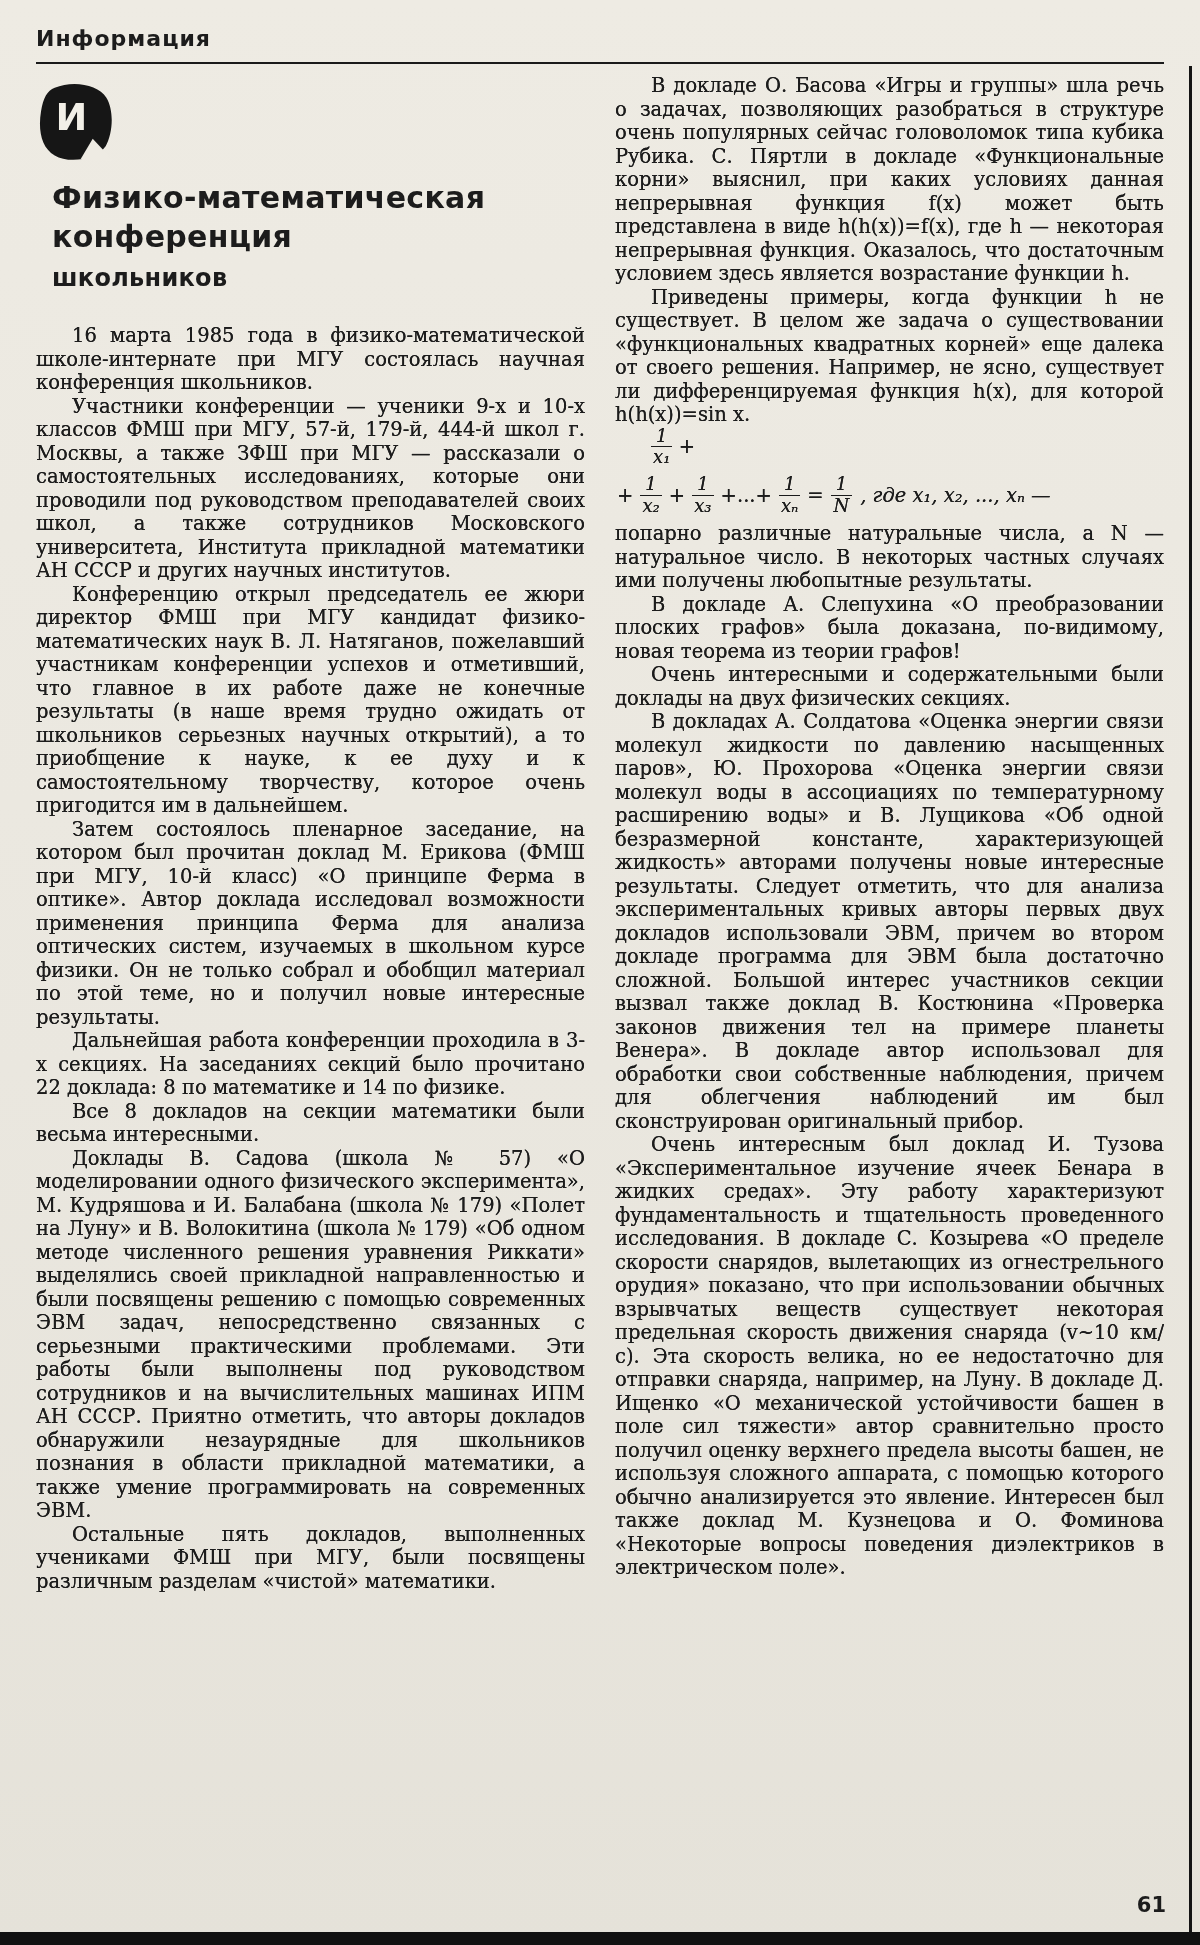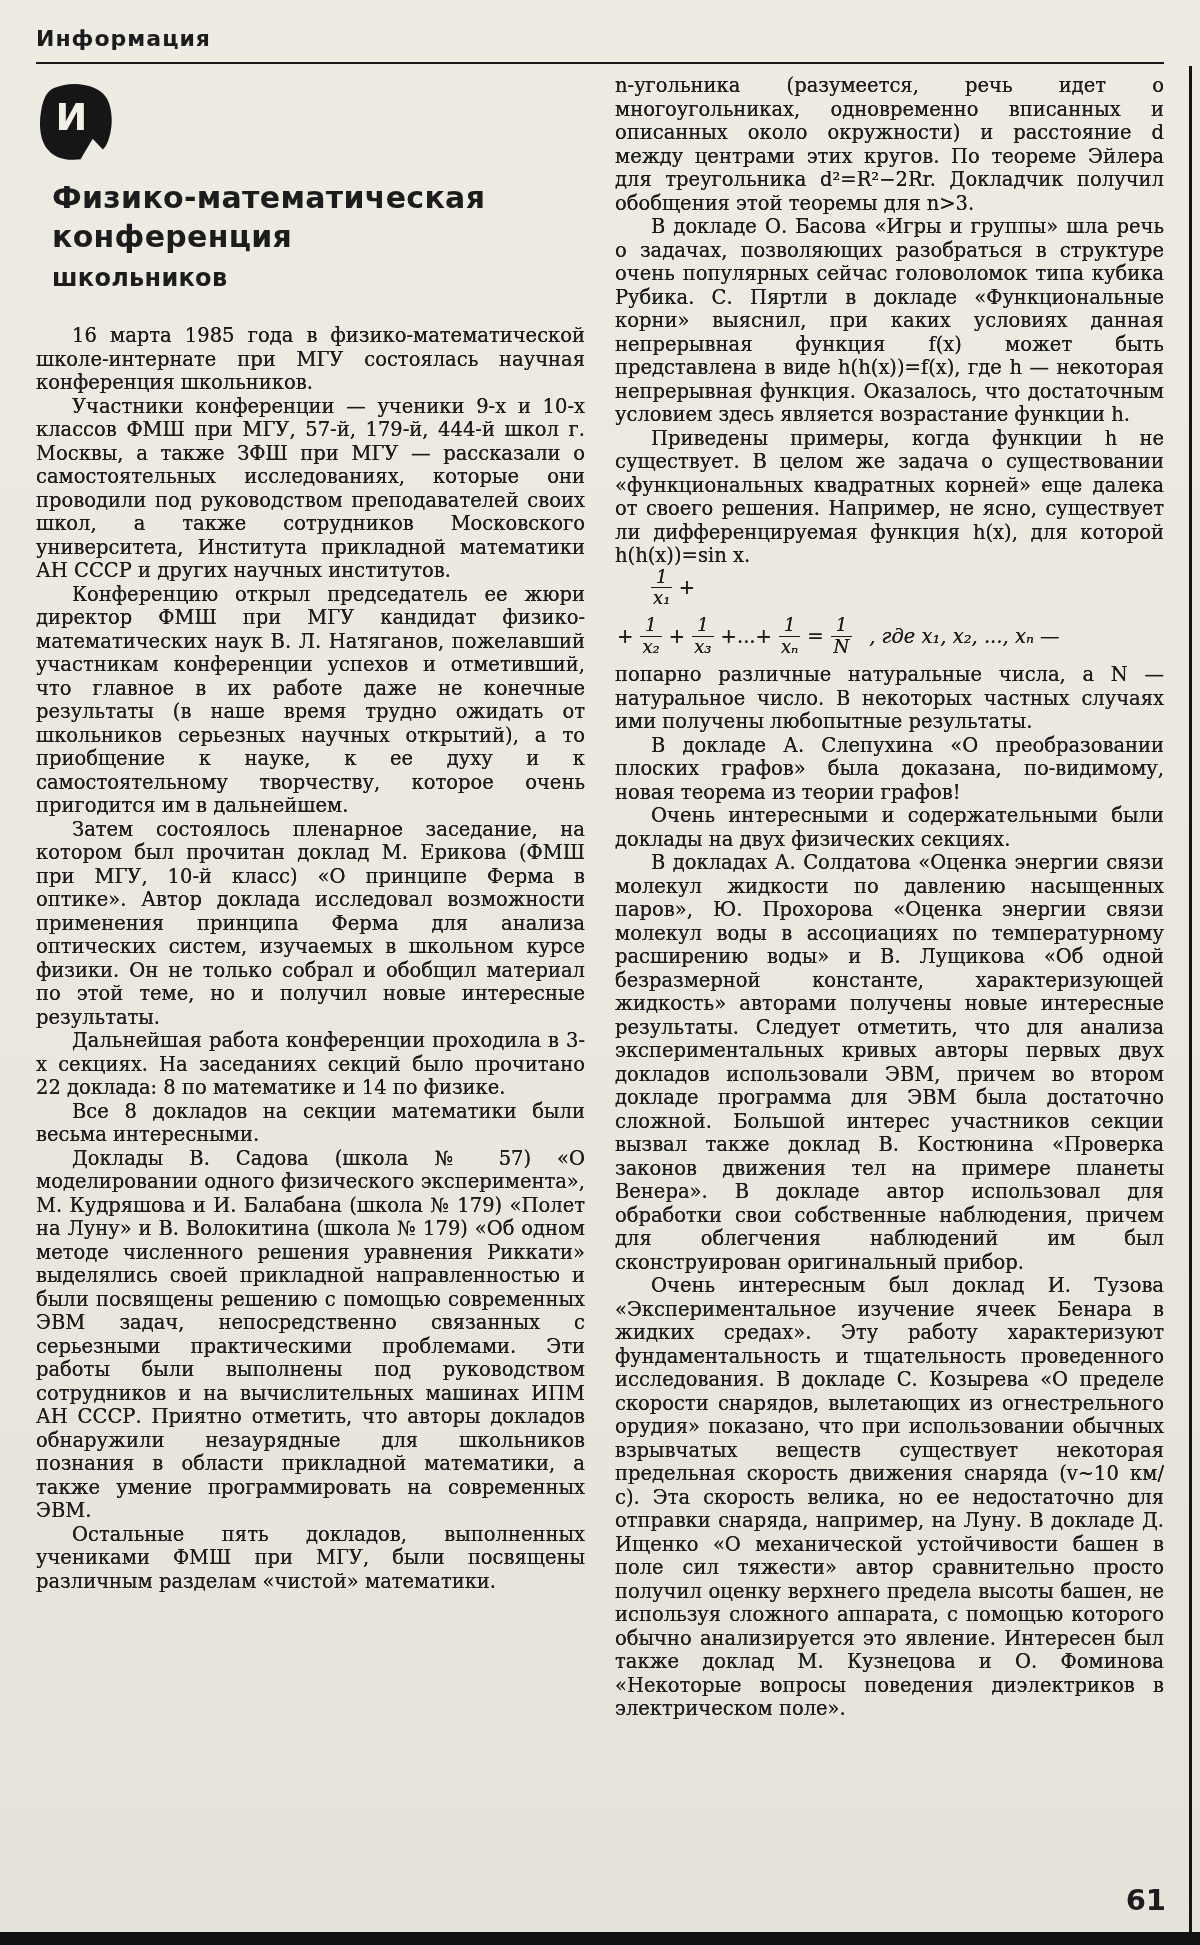--- a/index.html
+++ b/index.html
@@ -85,28 +85,28 @@
 
   .equation {
     display: flex;
     align-items: center;
     gap: 7px;
     margin: 8px 0 6px 2px;
     font-size: 19.5px;
     white-space: nowrap;
   }
   .equation .op { font-weight: 500; }
-  .equation .eqtail { margin-left: 10px; font-style: italic; }
+  .equation .eqtail { margin-left: 1px; font-style: italic; }
 
   .page-number {
     position: absolute;
     right: 34px; bottom: 28px;
     font-family: "DejaVu Sans", "Liberation Sans", sans-serif;
     font-weight: bold;
-    font-size: 29px;
+    font-size: 21px;
   }
 
   .edge-right {
     position: absolute;
     right: 8px; top: 66px; bottom: 13px;
     width: 3px;
     background: #141414;
   }
   .edge-bottom {
     position: absolute;
@@ -144,21 +144,20 @@
           <p class="para">Затем состоялось пленарное заседание, на котором был прочитан доклад М. Ерикова (ФМШ при МГУ, 10-й класс) «О принципе Ферма в оптике». Автор доклада исследовал возможности применения принципа Ферма для анализа оптических систем, изучаемых в школьном курсе физики. Он не только собрал и обобщил материал по этой теме, но и получил новые интересные результаты.</p>
           <p class="para">Дальнейшая работа конференции проходила в 3-х секциях. На заседаниях секций было прочитано 22 доклада: 8 по математике и 14 по физике.</p>
           <p class="para">Все 8 докладов на секции математики были весьма интересными.</p>
           <p class="para">Доклады В. Садова (школа № 57) «О моделировании одного физического эксперимента», М. Кудряшова и И. Балабана (школа № 179) «Полет на Луну» и В. Волокитина (школа № 179) «Об одном методе численного решения уравнения Риккати» выделялись своей прикладной направленностью и были посвящены решению с помощью современных ЭВМ задач, непосредственно связанных с серьезными практическими проблемами. Эти работы были выполнены под руководством сотрудников и на вычислительных машинах ИПМ АН СССР. Приятно отметить, что авторы докладов обнаружили незаурядные для школьников познания в области прикладной математики, а также умение программировать на современных ЭВМ.</p>
           <p class="para">Остальные пять докладов, выполненных учениками ФМШ при МГУ, были посвящены различным разделам «чистой» математики.</p>
         </div>
     </div>
 
     <div class="col">
       <div class="paras">
-          <p class="para noindent">n-угольника (разумеется, речь идет о многоугольниках, одновременно вписанных и описанных около окружности) и расстояние d между центрами этих кругов. По теореме Эйлера для треугольника d²=R²−2Rr. Докладчик получил обобщения этой теоремы для n&gt;3.</p>
           <p class="para">В докладе О. Басова «Игры и группы» шла речь о задачах, позволяющих разобраться в структуре очень популярных сейчас головоломок типа кубика Рубика. С. Пяртли в докладе «Функциональные корни» выяснил, при каких условиях данная непрерывная функция f(x) может быть представлена в виде h(h(x))=f(x), где h — некоторая непрерывная функция. Оказалось, что достаточным условием здесь является возрастание функции h.</p>
           <p class="para">Приведены примеры, когда функции h не существует. В целом же задача о существовании «функциональных квадратных корней» еще далека от своего решения. Например, не ясно, существует ли дифференцируемая функция h(x), для которой h(h(x))=sin x.</p>
         </div>
 
       <p class="para">
         <span class="frac">
             <span class="num">1</span>
             <span class="den">x₁</span>
           </span>
         <span>+</span>

